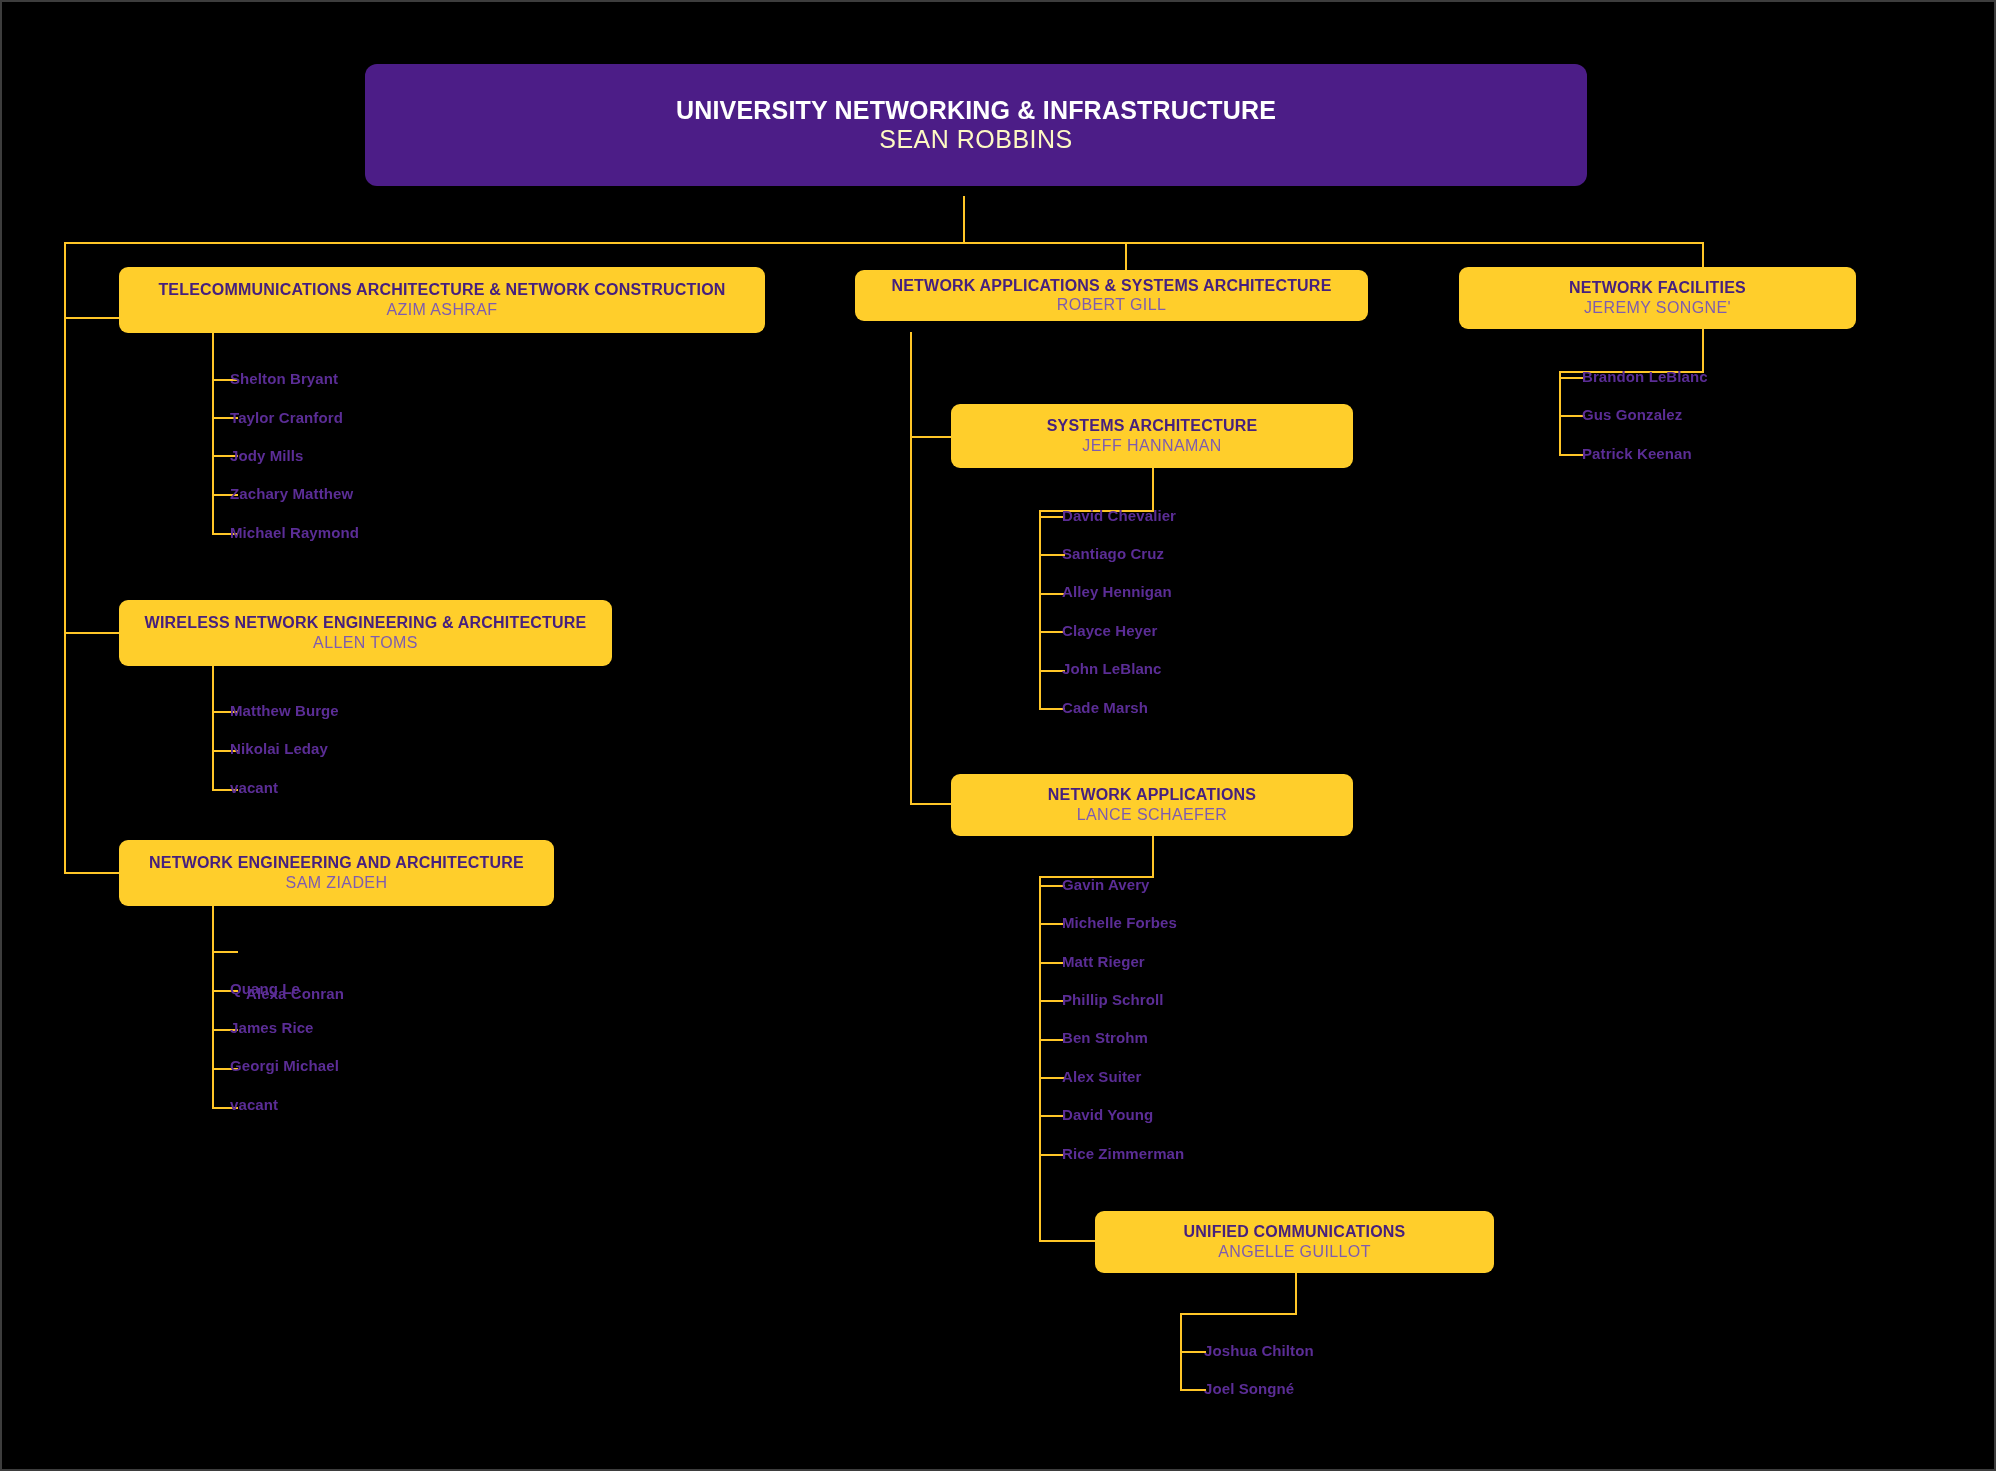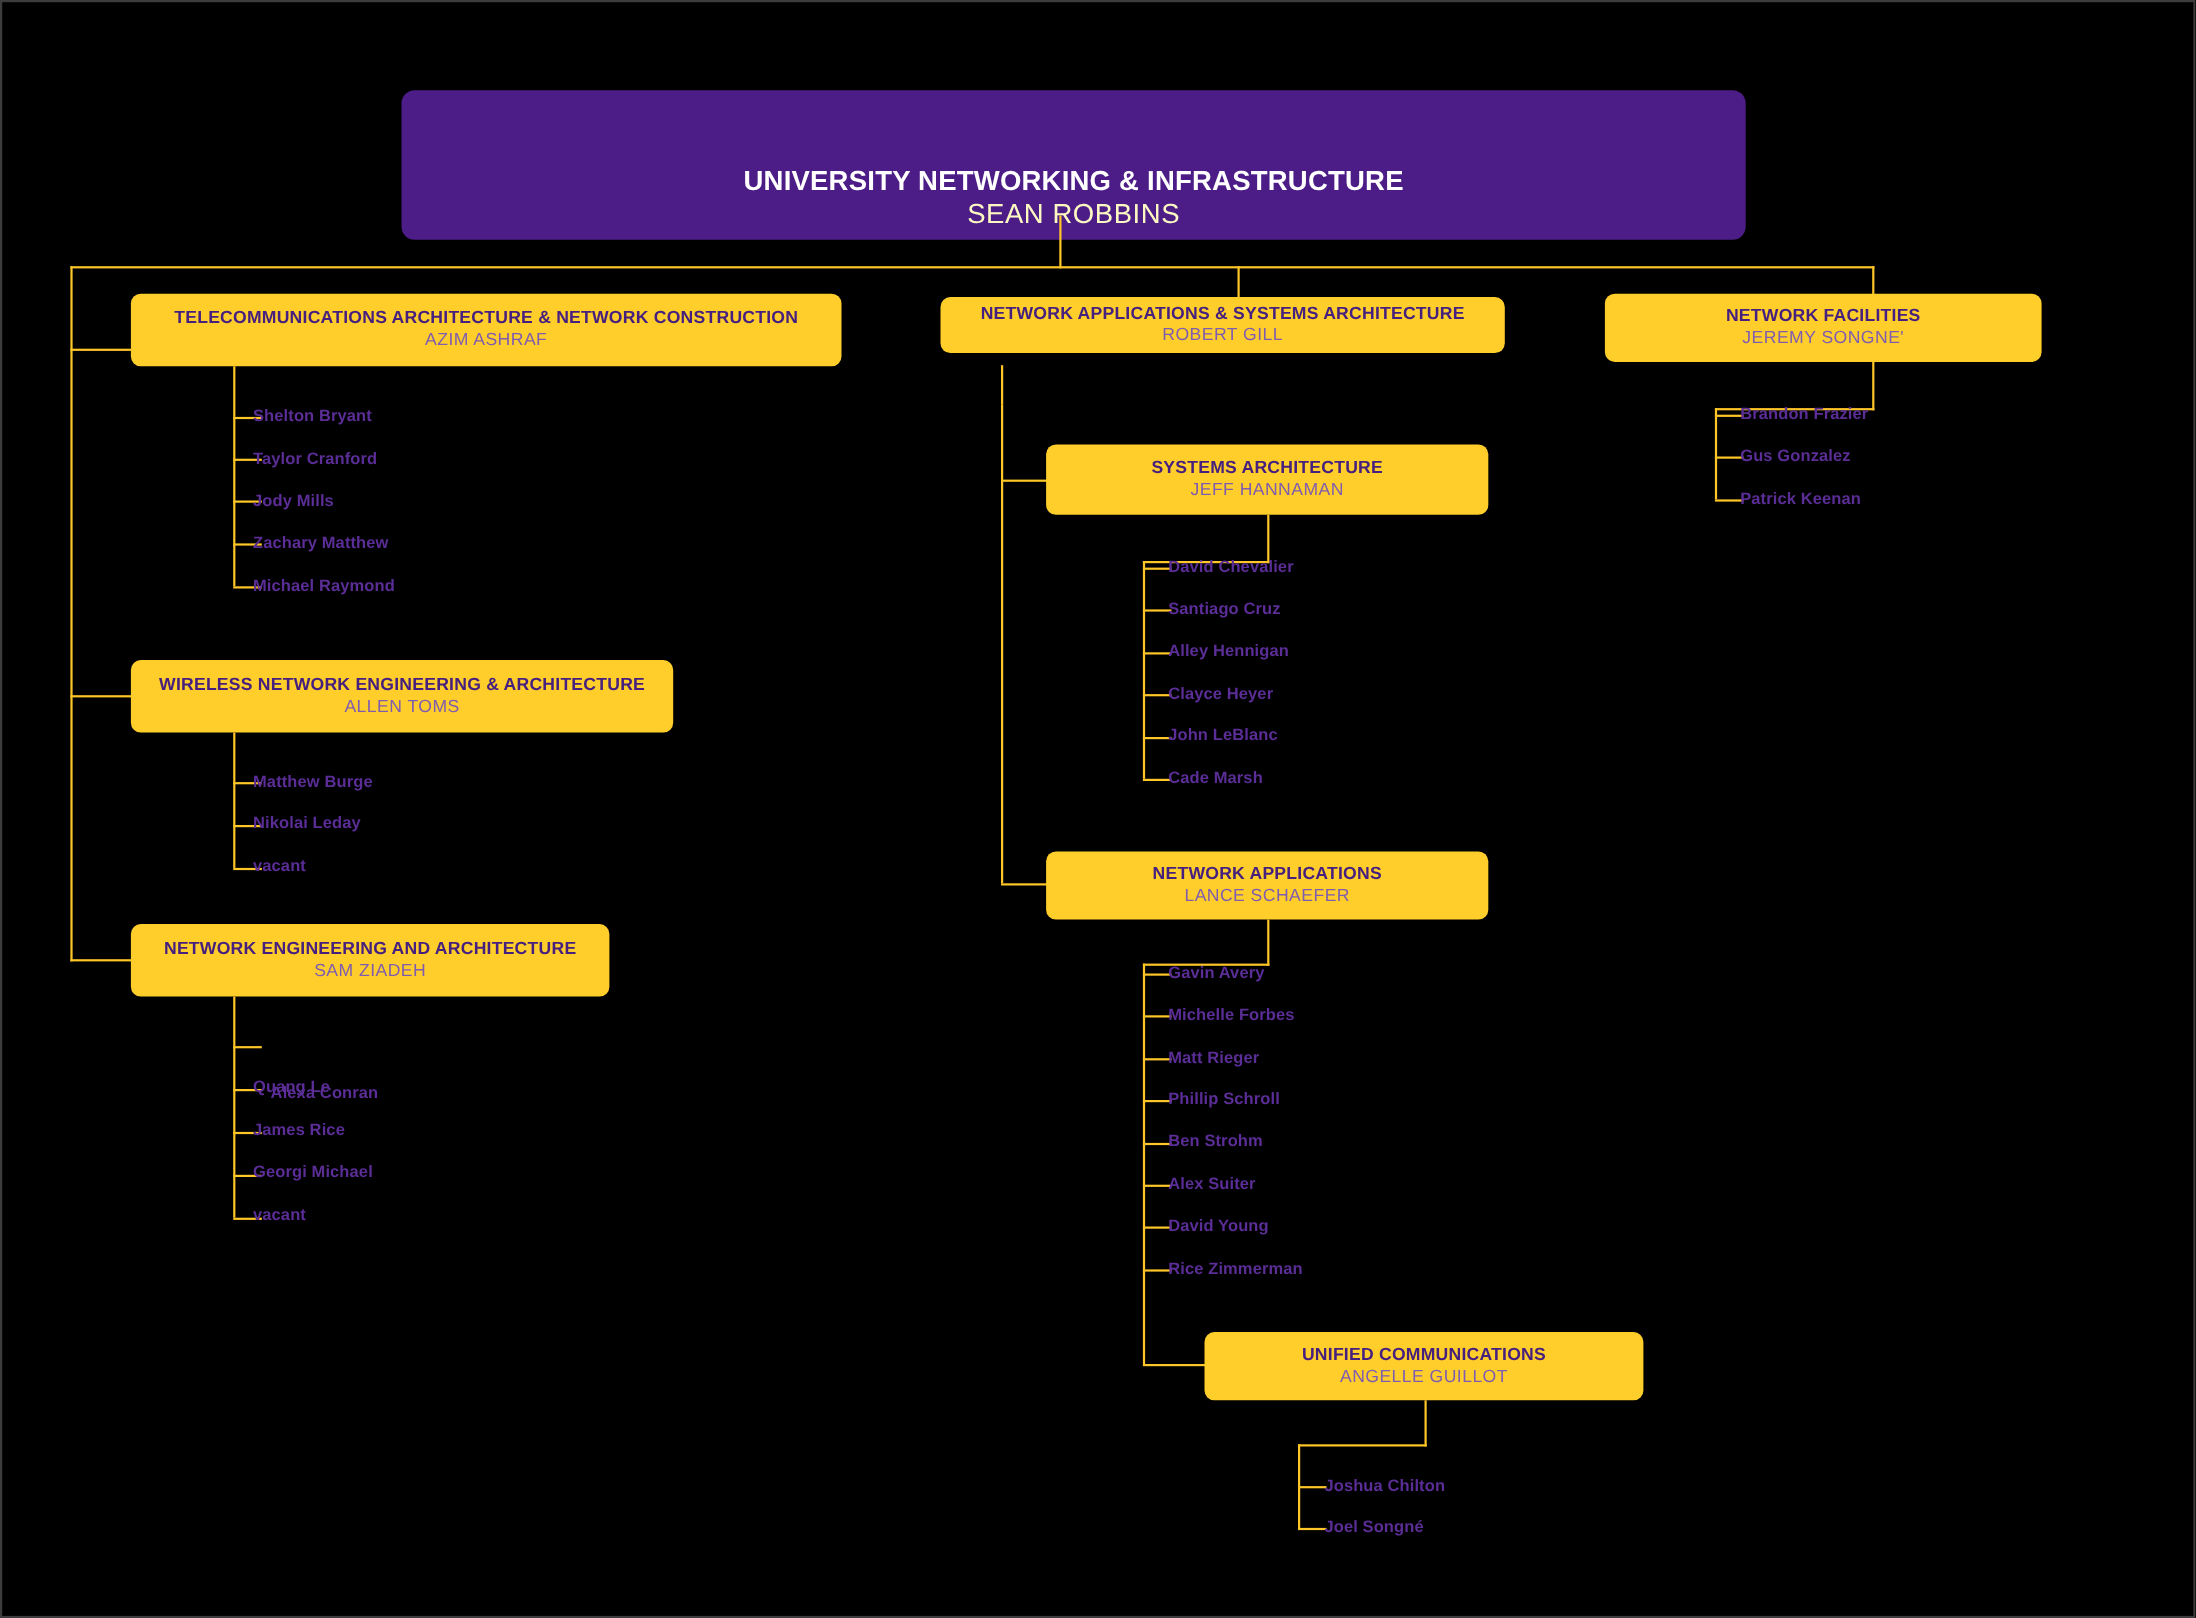--- a/index.html
+++ b/index.html
@@ -82,21 +82,21 @@
     font-weight: bold;
     white-space: nowrap;
     letter-spacing: 0.1px;
   }
 </style>
 </head>
 <body>
 
 <div id="chart-root">
 
-  <div class="node root" style="left:363px; top:80px; width:1222px; height:136px;justify-content:flex-end;">
+  <div class="node root" style="left:363px; top:62px; width:1222px; height:122px;">
     <div class="title">UNIVERSITY NETWORKING &amp; INFRASTRUCTURE</div>
     <div class="person">SEAN ROBBINS</div>
   </div>
 
   <div class="ln v" style="left:961px; top:194px; height:48px;"></div>
 
   <div class="ln h" style="left:62px; top:240px; width:1640px;"></div>
 
   <div class="ln v" style="left:1123px; top:240px; height:78px;"></div>
 
@@ -225,17 +225,17 @@
   <div class="node unit" style="left:1457px; top:265px; width:397px; height:62px;">
     <div class="title">NETWORK FACILITIES</div>
     <div class="person">JEREMY SONGNE'</div>
   </div>
   <div class="ln v" style="left:1700px; top:327px; height:44px;"></div>
   <div class="ln h" style="left:1557px; top:369px; width:145px;"></div>
   <div class="ln v" style="left:1557px; top:369px; height:83px;"></div>
   <div class="ln h" style="left:1557px; top:375px; width:26px;"></div>
   <div class="ln h" style="left:1557px; top:413px; width:26px;"></div>
   <div class="ln h" style="left:1557px; top:452px; width:26px;"></div>
-  <div class="staff" style="left:1580px; top:366px;">Brandon Frazier</div>
+  <div class="staff" style="left:1580px; top:366px;">Brandon LeBlanc</div>
   <div class="staff" style="left:1580px; top:404px;">Gus Gonzalez</div>
   <div class="staff" style="left:1580px; top:443px;">Patrick Keenan</div>
 
 </div>
 
 </body></html>

